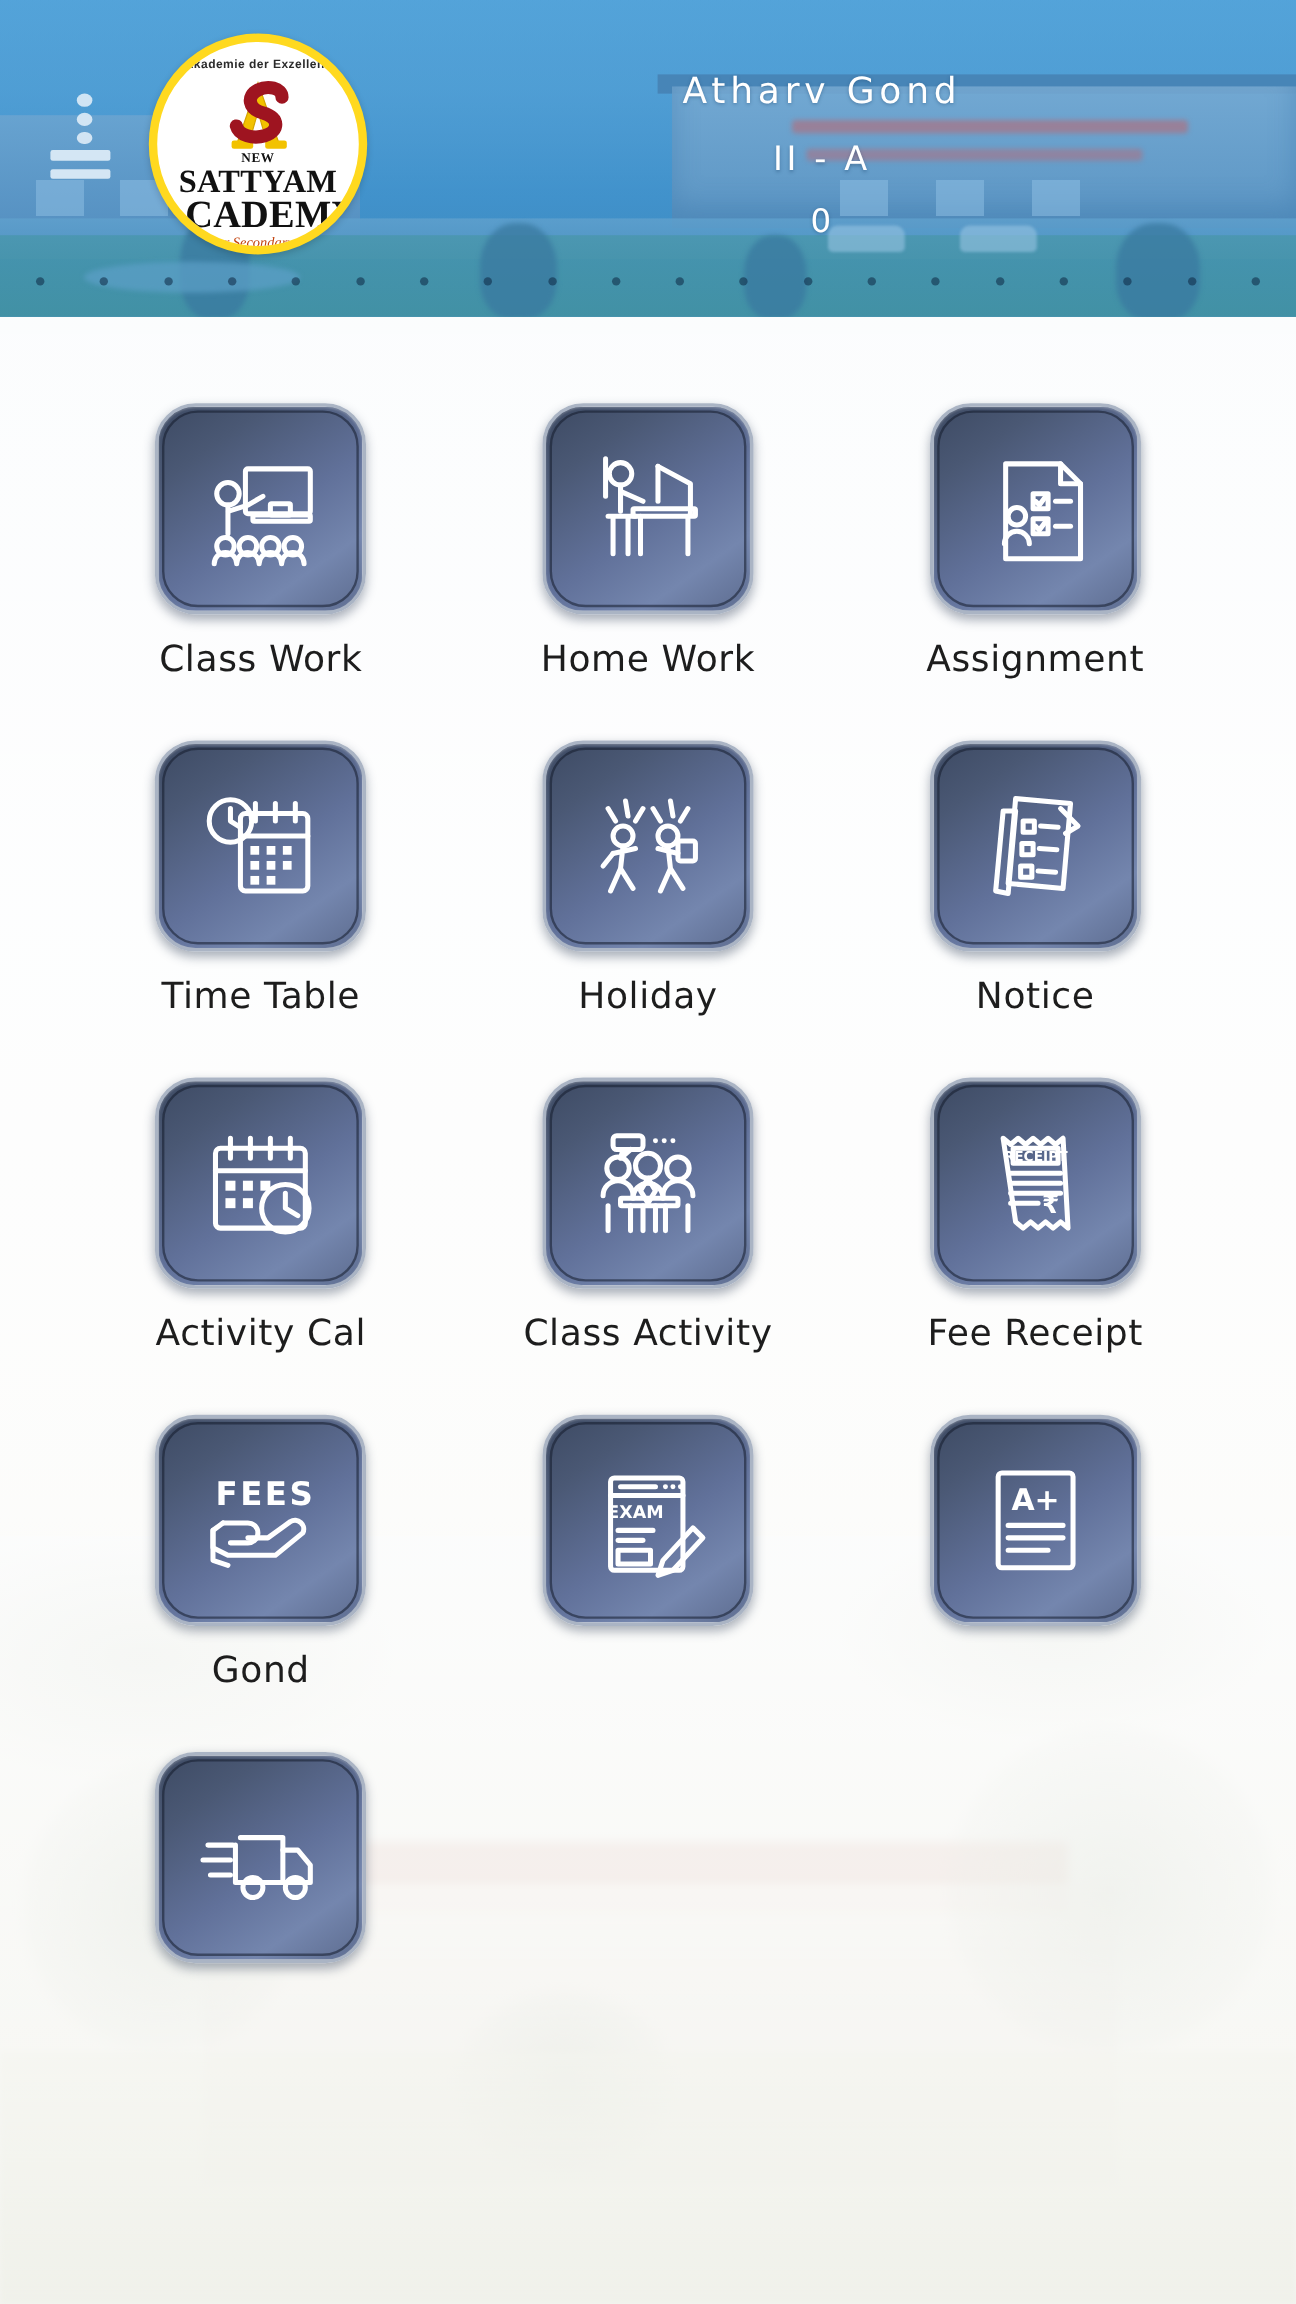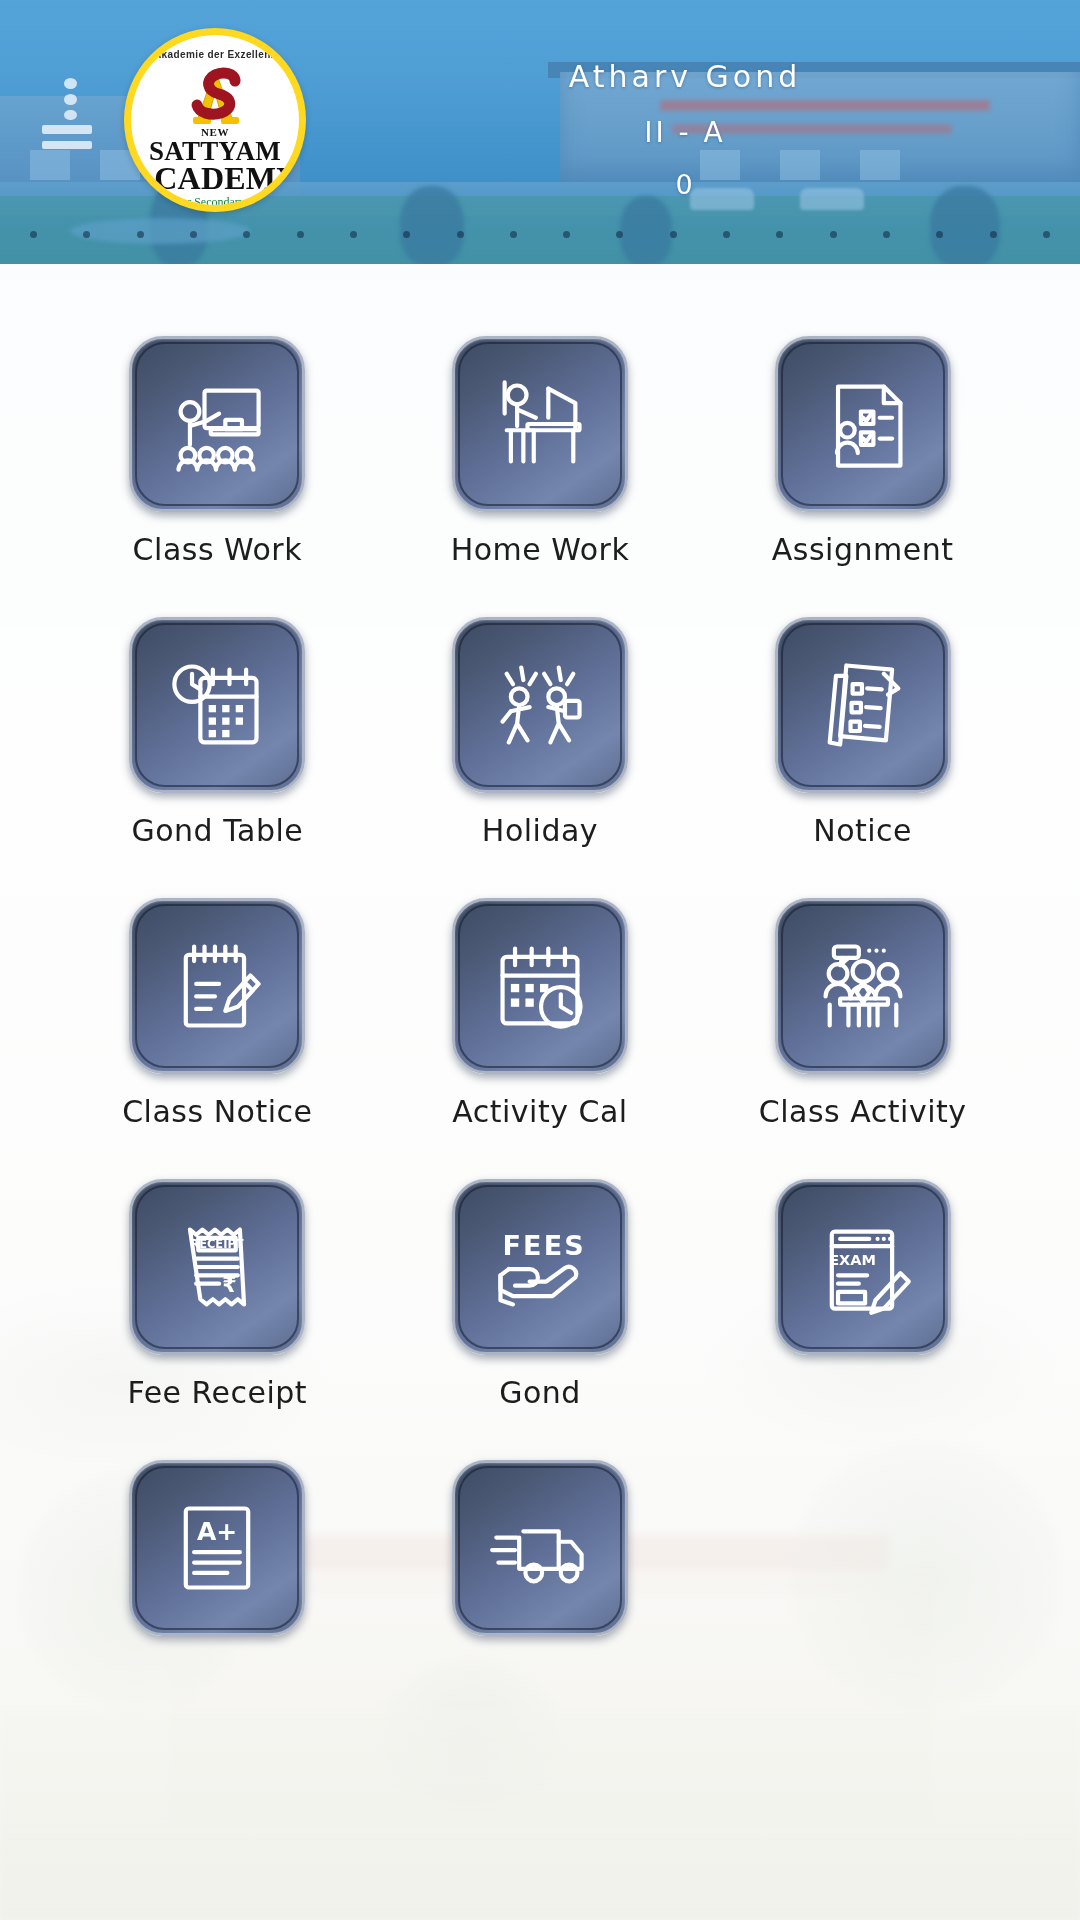--- a/index.html
+++ b/index.html
@@ -158,21 +158,21 @@
     font-weight:700;
     color:#111; line-height:1;
   }
   .logo-new{ font-size:11px; letter-spacing:.5px; }
   .logo-sat{ font-size:27px; letter-spacing:.2px; }
   .logo-aca{ font-size:32px; letter-spacing:.2px; margin-top:-3px; }
   .logo-sub{
     position:absolute; left:0; right:0; top:160px;
     text-align:center;
     font-family:"Liberation Serif", serif;
-    font-size:12px; color:#15803d;
+    font-style:italic; font-size:12px; color:#c2410c;
   }
 
   
   .stu{
     position:absolute; left:330px; right:40px; top:58px;
     z-index:9; text-align:center;
     font-family:"DejaVu Sans", sans-serif;
     color:#ffffff;
     text-shadow:0 1px 3px rgba(30,70,110,.45);
   }
@@ -414,21 +414,21 @@
         <rect x="42" y="50" width="7" height="7" class="filled"></rect>
         <rect x="55" y="50" width="7" height="7" class="filled"></rect>
         <rect x="68" y="50" width="7" height="7" class="filled"></rect>
         <rect x="42" y="62" width="7" height="7" class="filled"></rect>
         <rect x="55" y="62" width="7" height="7" class="filled"></rect>
         <rect x="68" y="62" width="7" height="7" class="filled"></rect>
         <rect x="42" y="74" width="7" height="7" class="filled"></rect>
         <rect x="55" y="74" width="7" height="7" class="filled"></rect>
       </svg>
     </div>
-    <div class="lbl">Gond Table</div>
+    <div class="lbl">Time Table</div>
   </div>
 
   <div class="cell">
     <div class="tile">
       <svg viewBox="0 0 100 100">
         <circle cx="30" cy="42" r="8"></circle>
         <path d="M30 50 L28 68 M28 68 L20 86 M28 68 L38 84 M22 56 L40 52"></path>
         <path d="M22 56 L14 66"></path>
         <circle cx="66" cy="42" r="8"></circle>
         <path d="M66 50 L68 68 M68 68 L60 86 M68 68 L78 84 M74 56 L58 52"></path>
@@ -450,32 +450,20 @@
         <rect x="39" y="48" width="9" height="9"></rect>
         <path d="M53 52 L67 53"></path>
         <rect x="38" y="66" width="9" height="9"></rect>
         <path d="M52 70 L66 71"></path>
         <path d="M70 20 L84 34 L74 40"></path>
       </svg>
     </div>
     <div class="lbl">Notice</div>
   </div>
 
-  <div class="cell">
-    <div class="tile">
-      <svg viewBox="0 0 100 100">
-        <rect x="20" y="20" width="56" height="68" rx="3"></rect>
-        <path d="M28 12 L28 26 M38 12 L38 26 M48 12 L48 26 M58 12 L58 26 M68 12 L68 26"></path>
-        <path d="M30 48 L52 48 M30 60 L48 60 M30 72 L44 72"></path>
-        <path d="M62 62 L82 40 L90 48 L70 70 L58 74 Z"></path>
-        <path d="M76 46 L84 54"></path>
-      </svg>
-    </div>
-    <div class="lbl">Class Notice</div>
-  </div>
 
   <div class="cell">
     <div class="tile">
       <svg viewBox="0 0 100 100">
         <rect x="14" y="22" width="72" height="64" rx="4"></rect>
         <path d="M14 40 L86 40"></path>
         <path d="M26 14 L26 30 M42 14 L42 30 M58 14 L58 30 M74 14 L74 30"></path>
         <rect x="22" y="48" width="8" height="8" class="filled"></rect>
         <rect x="36" y="48" width="8" height="8" class="filled"></rect>
         <rect x="50" y="48" width="8" height="8" class="filled"></rect>

